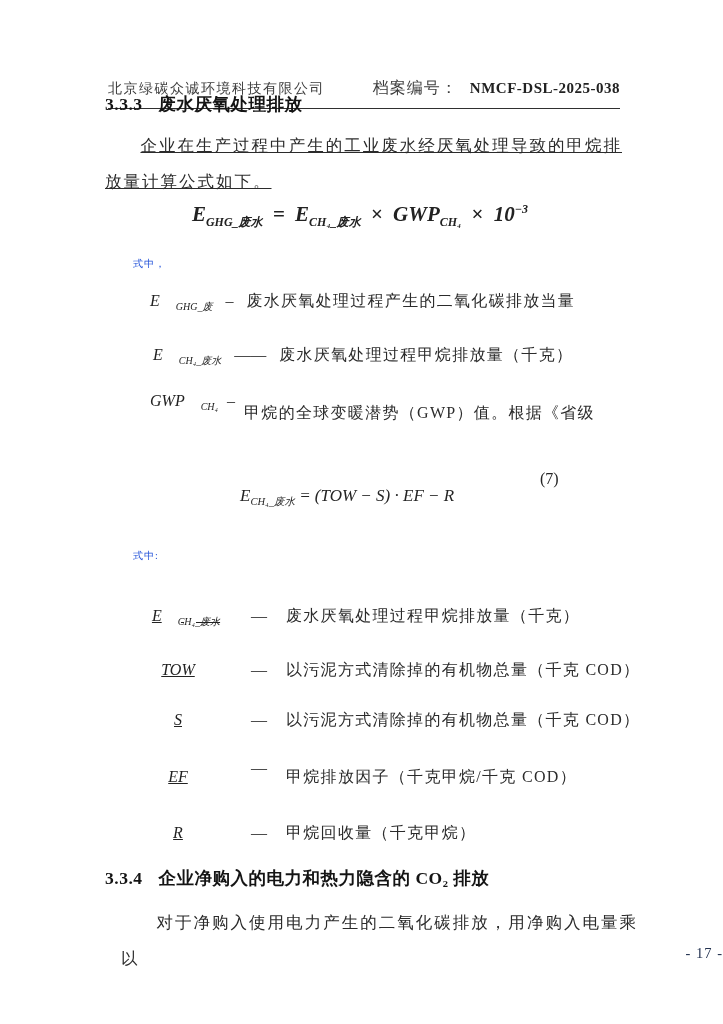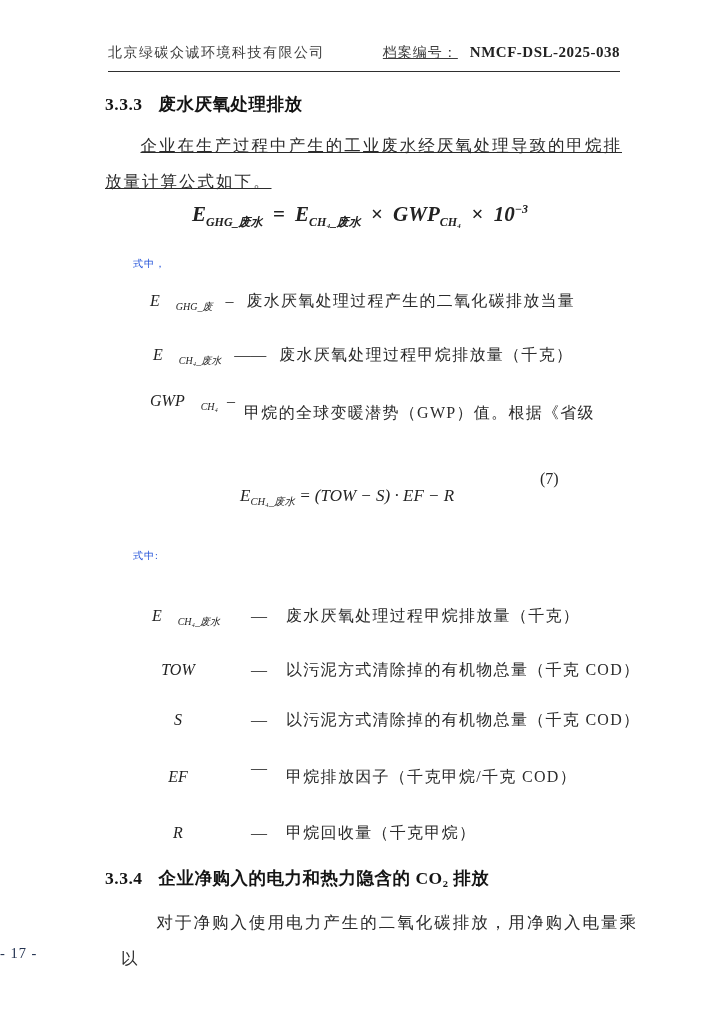--- a/index.html
+++ b/index.html
@@ -9,23 +9,23 @@
     background:#ffffff; overflow:hidden;
     font-family:"Liberation Serif","DejaVu Serif",serif;
     color:#2e2e2e;
   }
   
   .doc-header {
     position:absolute; top:44px; left:108px; width:512px;
     display:flex; justify-content:space-between; align-items:baseline;
     padding-bottom:9px; border-bottom:1.5px solid #2f2f2f;
   }
-  .company { font-size:14px; letter-spacing:1.5px; color:#3d3d3d; }
+  .company { font-size:14px; letter-spacing:1.5px; color:#3d3d3d;margin-top:36px; }
   .archive { display:flex; gap:12px; align-items:baseline; }
-  .archive-label { font-size:14px; letter-spacing:1px; color:#3d3d3d;text-decoration:underline; }
+  .archive-label { font-size:16px; letter-spacing:1px; color:#3d3d3d; }
   .archive-no { font-size:15px; font-weight:bold; color:#222; letter-spacing:.5px; }
   
   .sec-heading { position:absolute; left:105px; font-weight:bold; font-size:17.5px; color:#141414; letter-spacing:.5px; }
   .sec-heading .num { margin-right:16px; }
   .h333 { top:92px; }
   .h334 { top:866px; }
   
   .para {
     position:absolute; left:105px; width:517px;
     font-size:16.5px; line-height:35.5px; letter-spacing:2px;
@@ -51,31 +51,31 @@
   
   .where { position:absolute; left:133px; font-size:10px; letter-spacing:1px; color:#1d4ed8; }
   .w1 { top:257px; }
   .w2 { top:549px; }
   
   .def-row { position:absolute; white-space:nowrap; font-size:16px; color:#2b2b2b; }
   .def-row .sym { font-style:italic; font-size:16px; color:#222; }
   .def-row .sym sub { font-size:10px;padding-left:16px; }
   .def-row .dash { padding:0 9px; color:#2b2b2b; }
   .def-row .dtext { letter-spacing:1.3px; }
-  .sym-box { display:inline-block; width:92px; text-align:center; }
+  .sym-box { display:inline-block; width:92px; text-align:center;text-decoration:underline; }
   .dash-box { display:inline-block; width:46px; text-align:center; padding:0; }
   .raised { position:relative; top:-9px; display:inline-block; }
   .gwp-row { display:flex; align-items:flex-start; }
   .gwp-lines { line-height:42px; }
   .gwp-line2 { margin-left:18px; }
   .inline-math { font-style:italic; }
   .inline-math sub { font-size:10px; }
   
   .footer-pagenum {
-    position:absolute; top:945px; left:0; width:723px; text-align:left;
+    position:absolute; top:945px; left:0; width:723px; text-align:right;
     font-size:14.5px; color:#22314f; letter-spacing:1px;
   }
 </style>
 </head>
 <body>
 
 <div class="page">
 
   <div class="doc-header">
     <span class="company">北京绿碳众诚环境科技有限公司</span>

